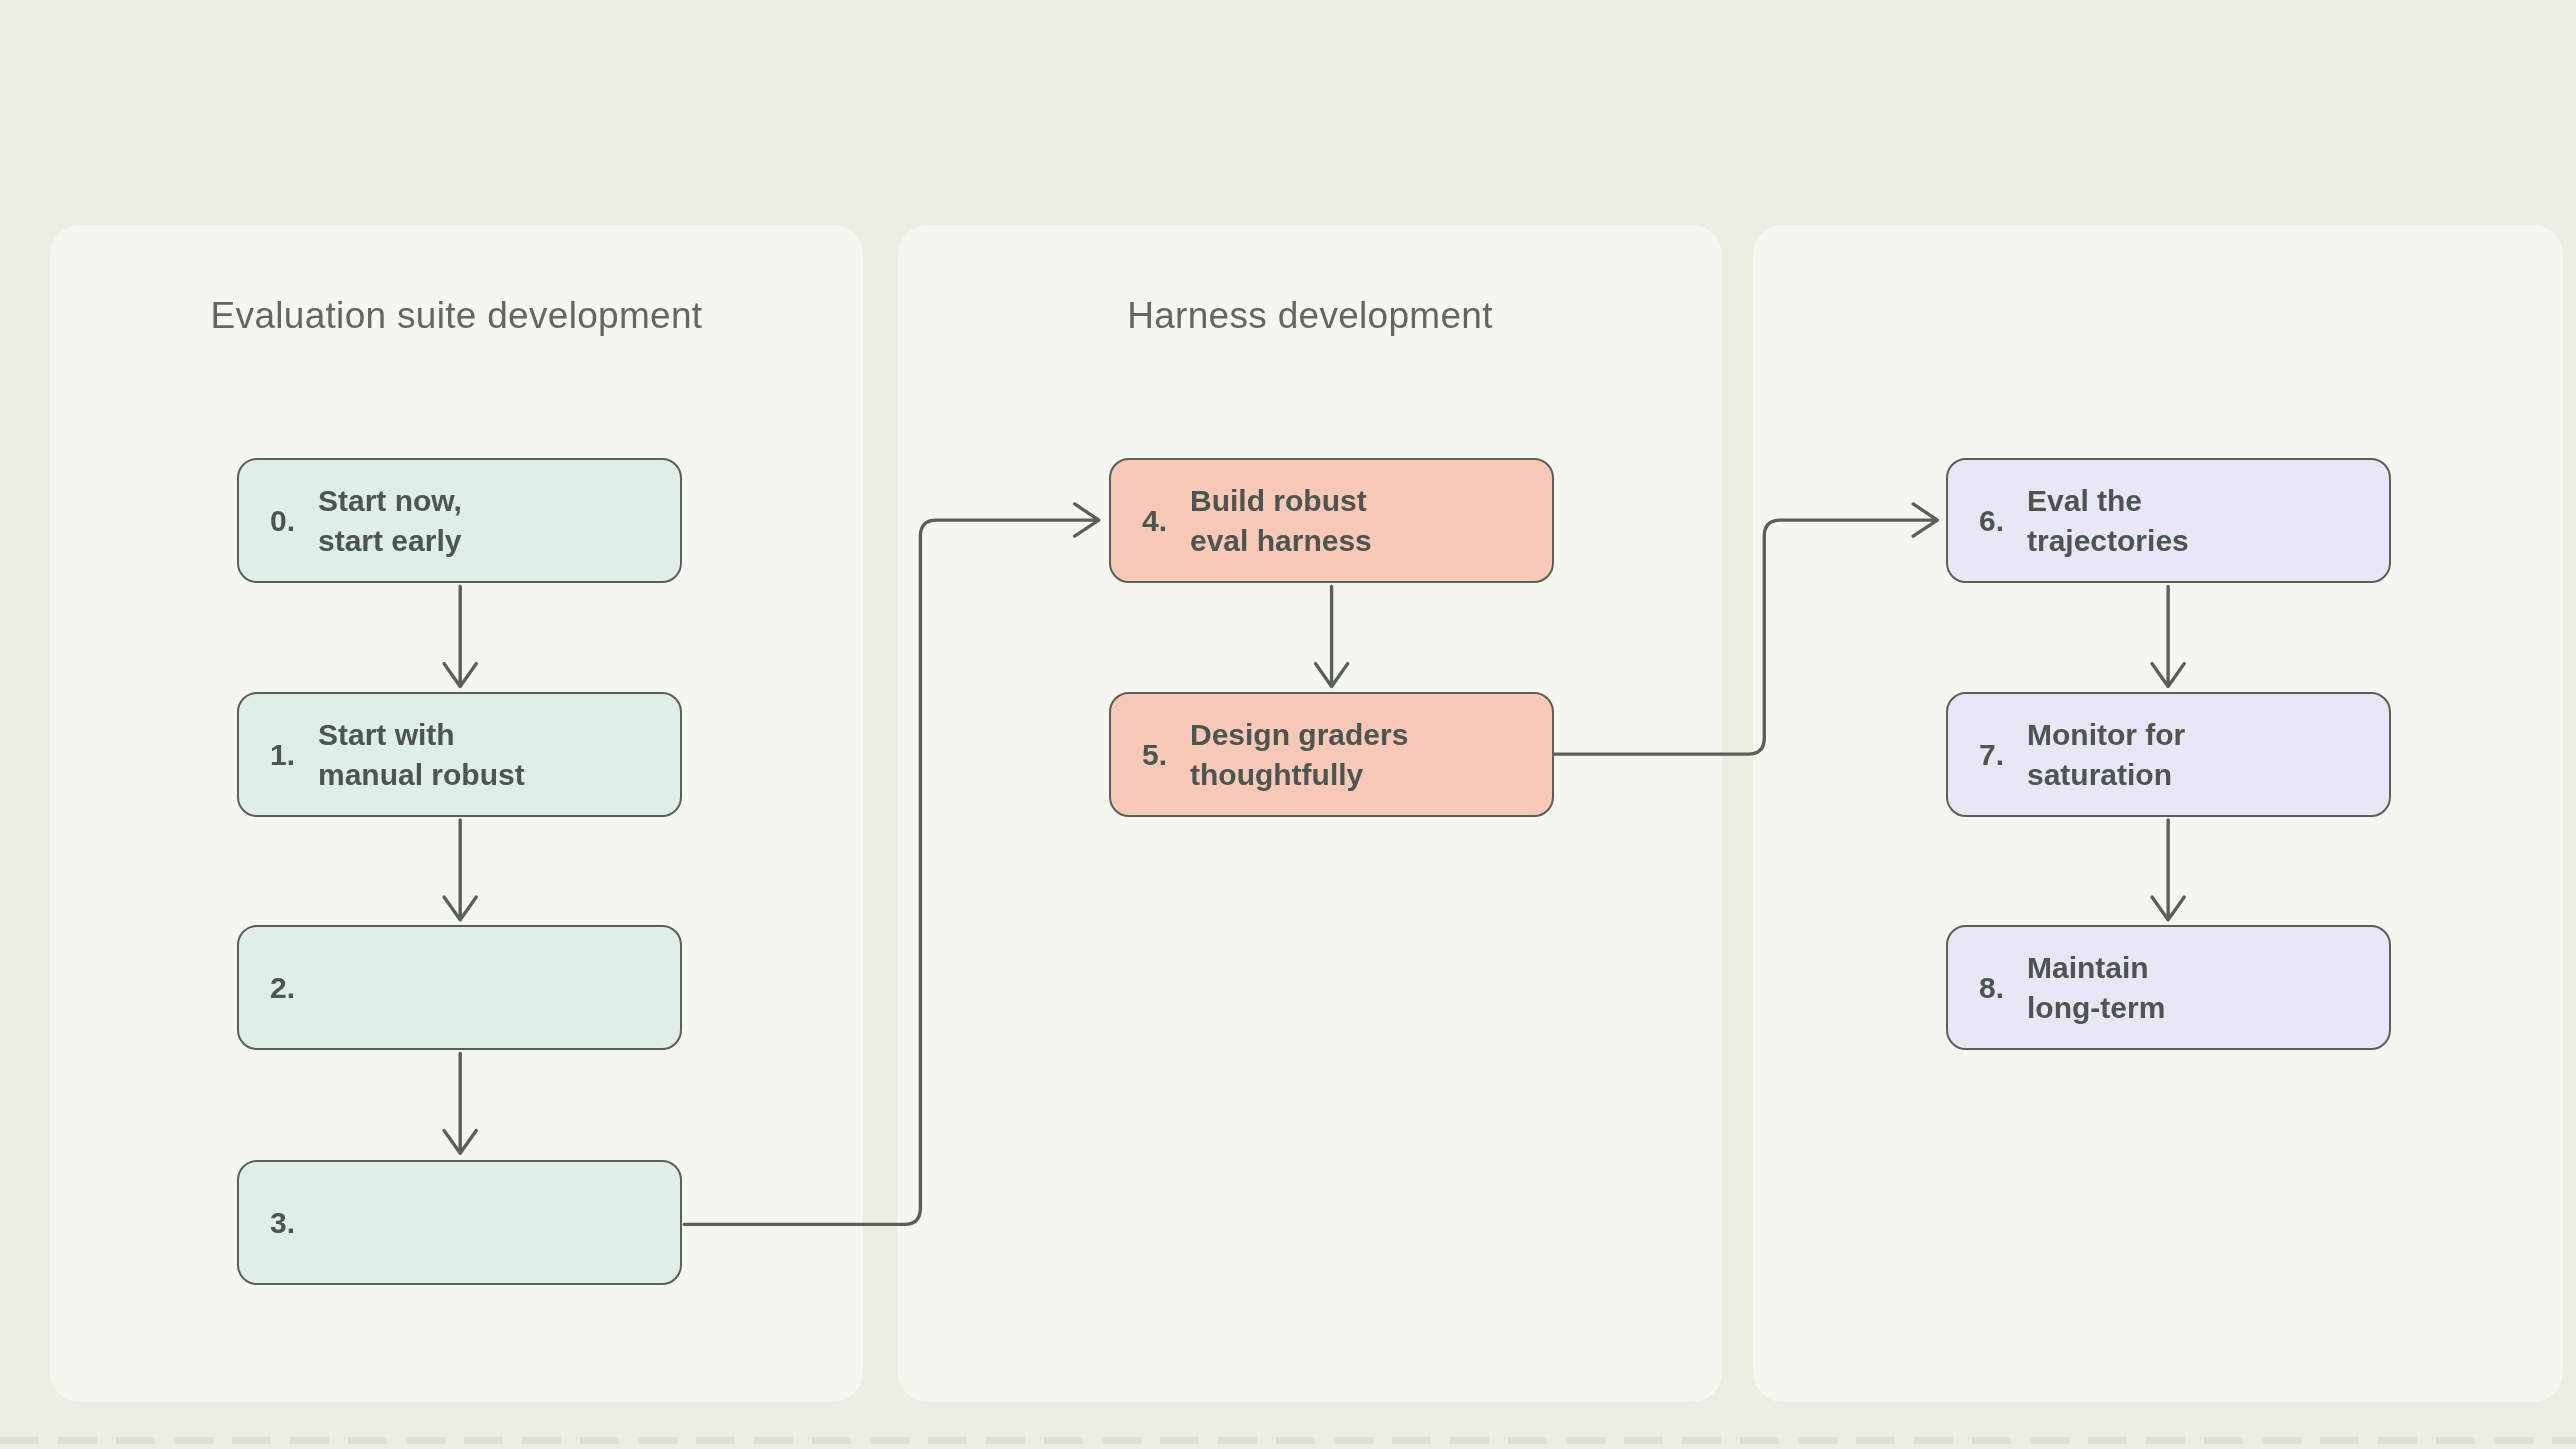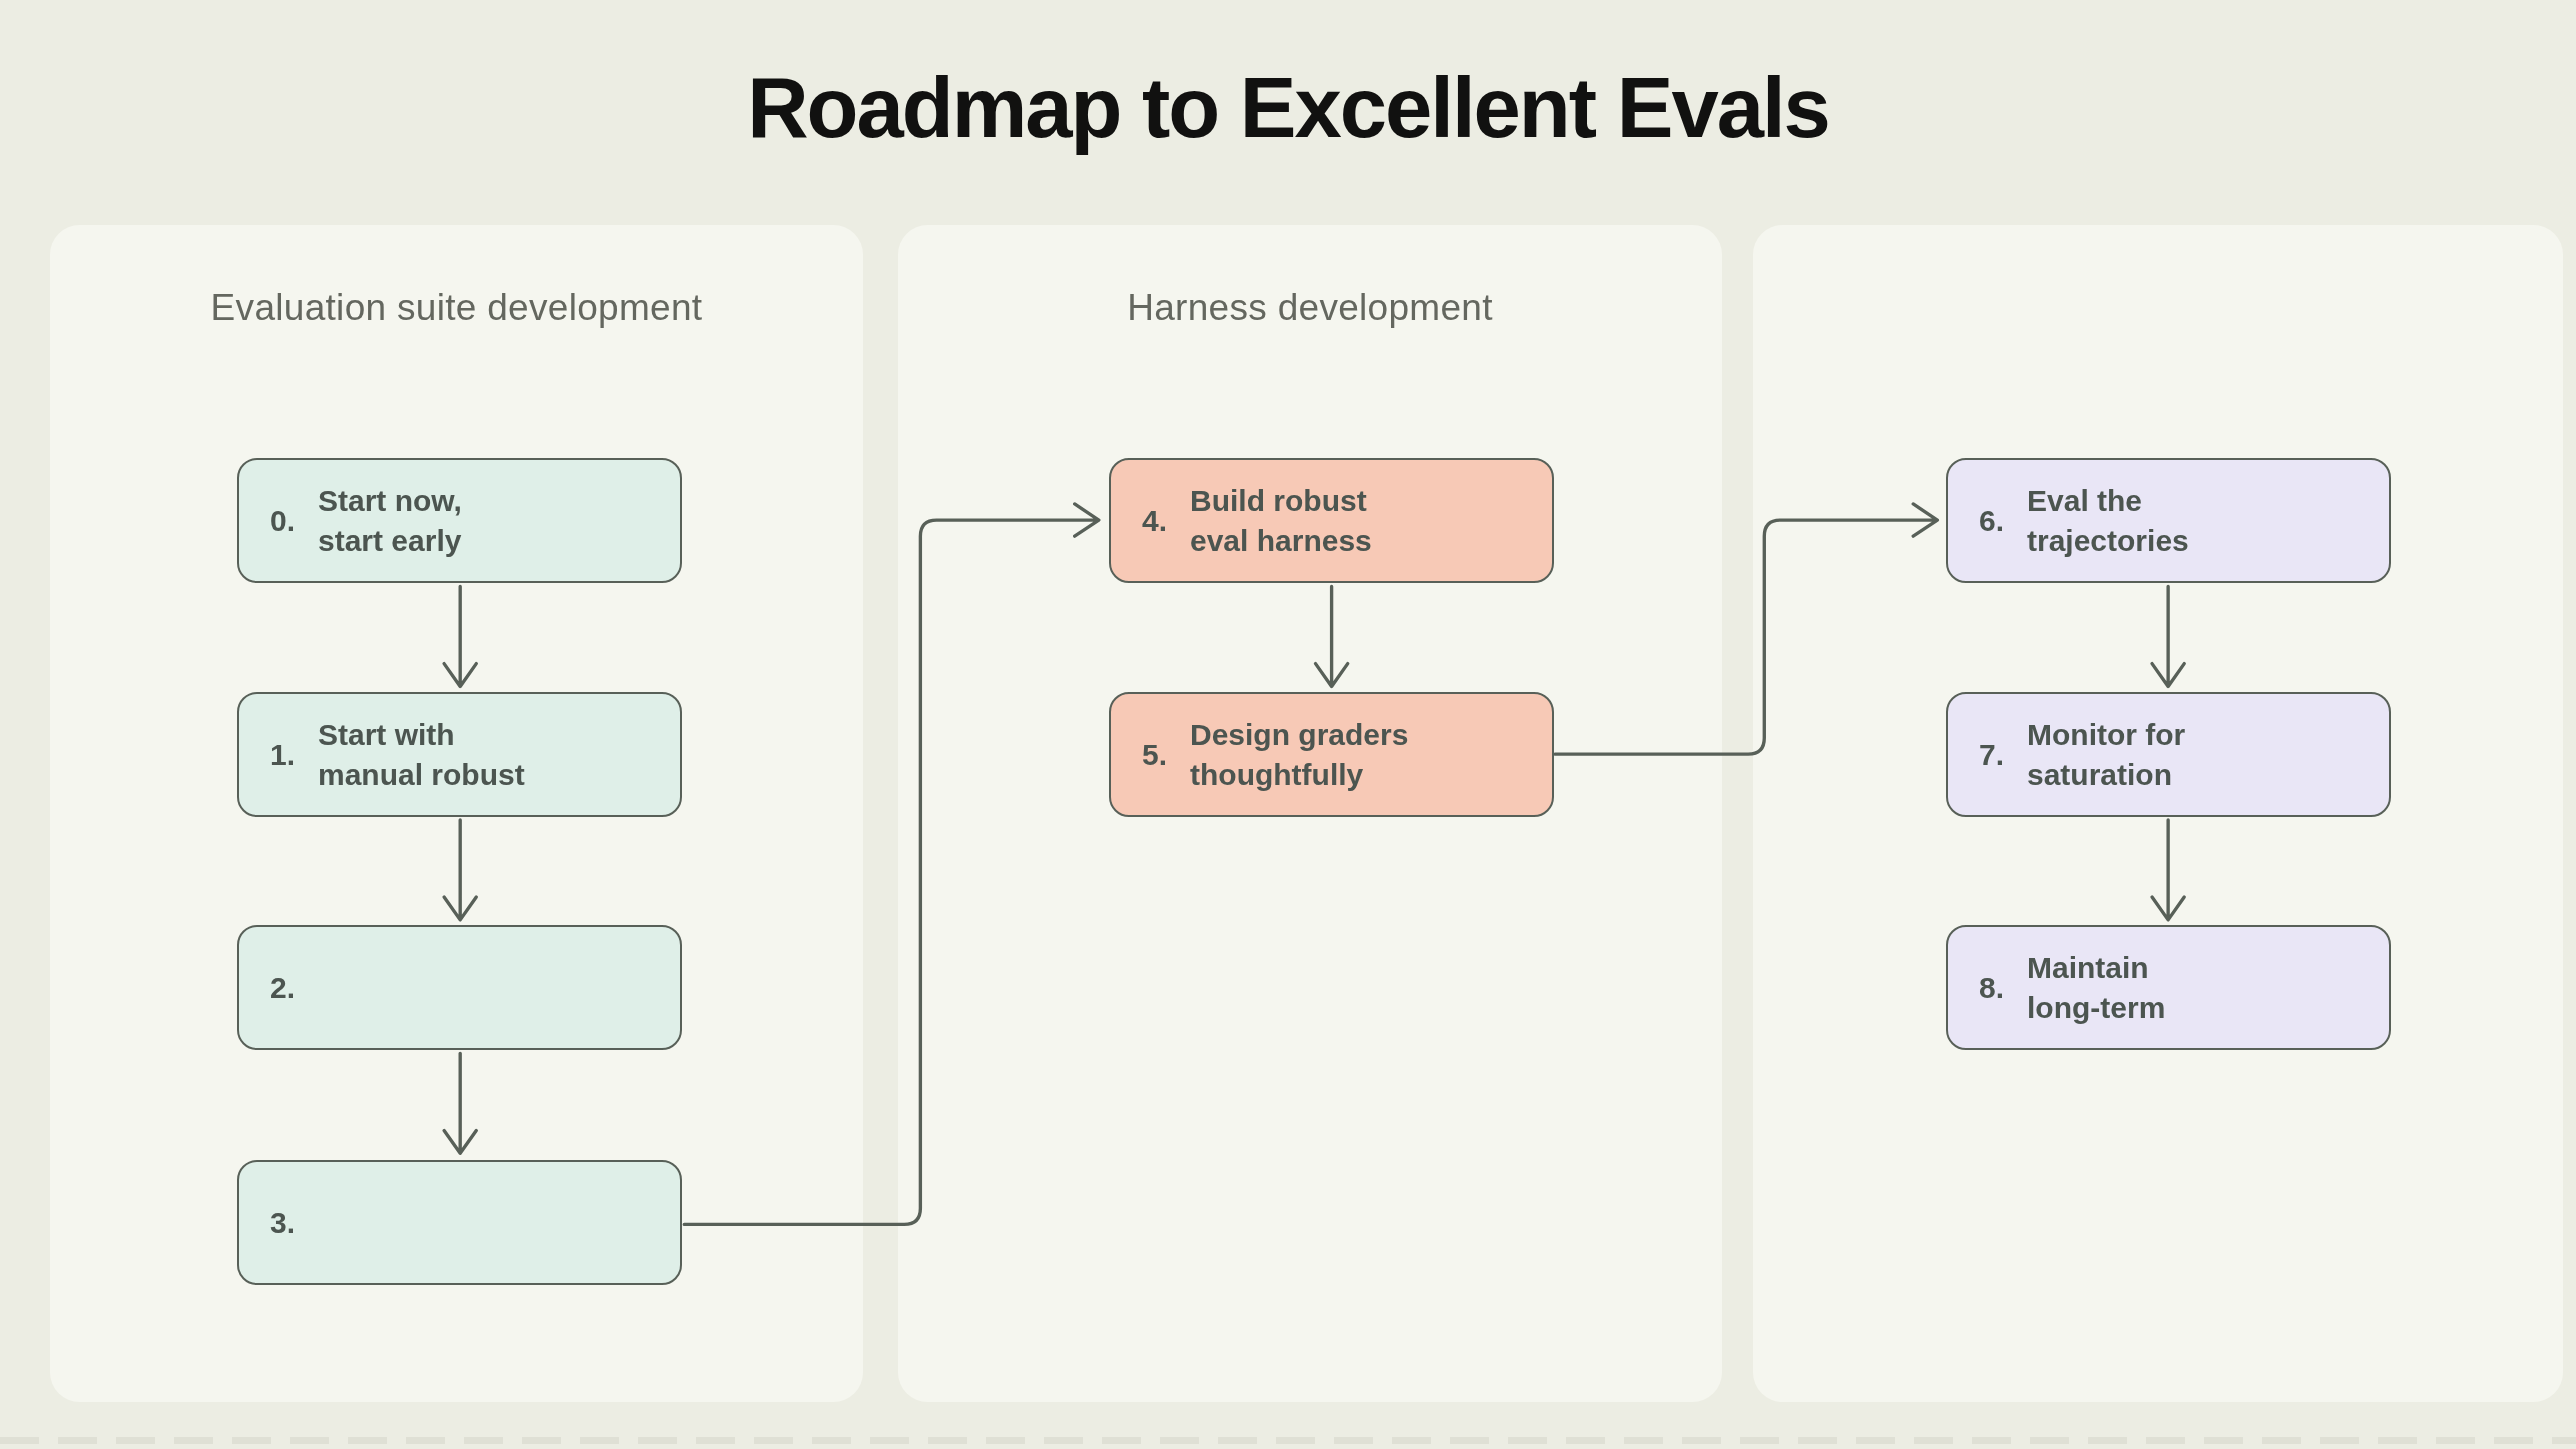--- a/index.html
+++ b/index.html
@@ -27,21 +27,21 @@
     top:225px;height:1177px;
     background:#F5F6EF;
     border-radius:29.5px;
   }
   .col1{left:50px;width:813px;}
   .col2{left:898px;width:824px;}
   .col3{left:1753px;width:810px;}
 
   .col-header{
     position:absolute;left:0;right:0;top:62px;
-    margin:0;
+    margin:8px;
     text-align:center;
     font-size:37px;
     font-weight:500;
     letter-spacing:0.3px;
     color:#64675F;
   }
 
   .step{
     position:absolute;
     width:445px;height:125px;
@@ -89,21 +89,20 @@
     position:absolute;left:0;top:1437px;
     width:2576px;height:7.4px;
     background:repeating-linear-gradient(90deg,#DFE0D5 0 39px,rgba(0,0,0,0) 39px 58px);
   }
 </style>
 </head>
 <body>
 
 <div class="page">
 
-  <h1 class="title">Roadmap to Excellent Evals</h1>
 
   <section class="card col1">
     <h2 class="col-header">Evaluation suite development</h2>
     <div class="step s0">
       <span class="num">0.</span>
       <span class="txt">Start now,
 start early</span>
     </div>
     <div class="step s1">
       <span class="num">1.</span>

